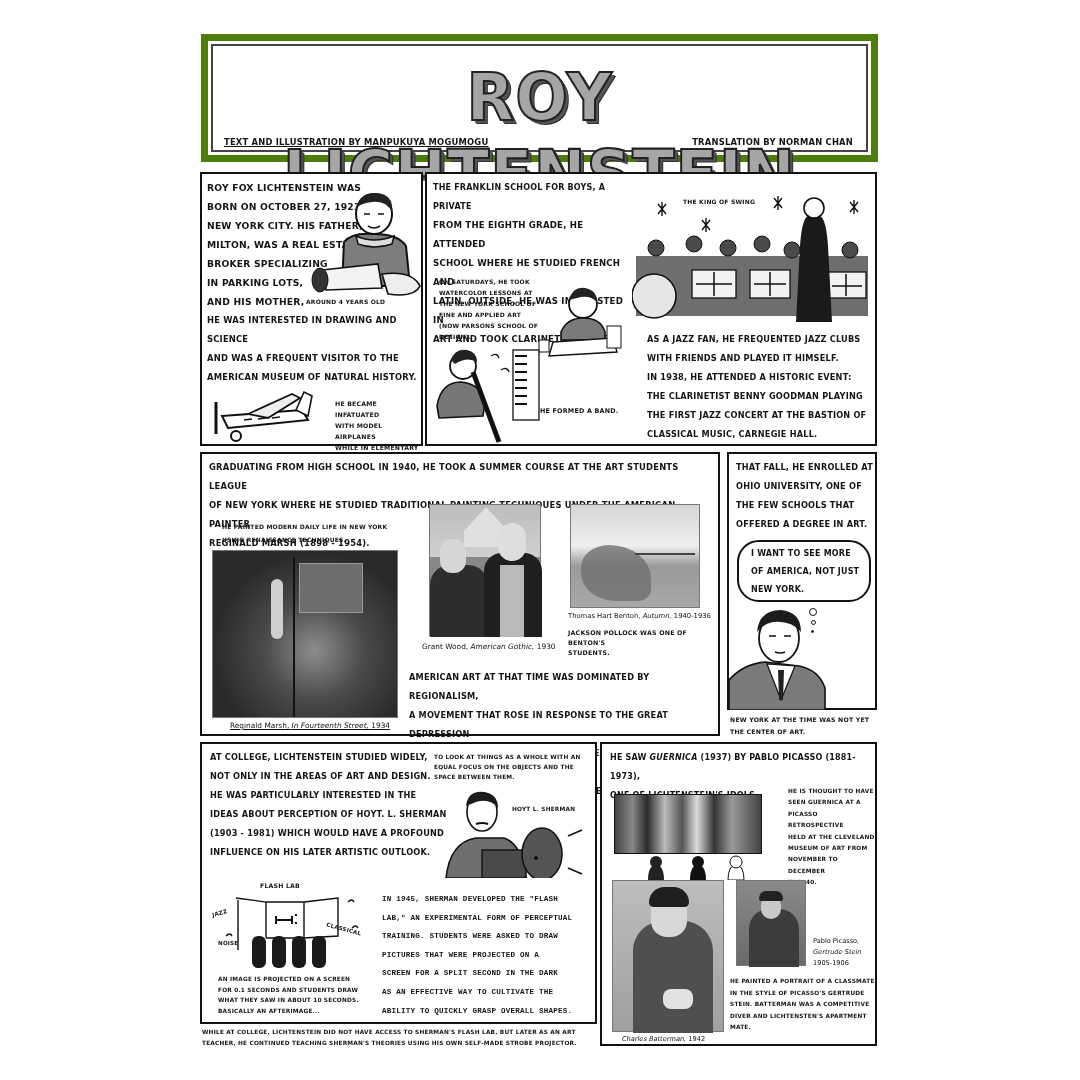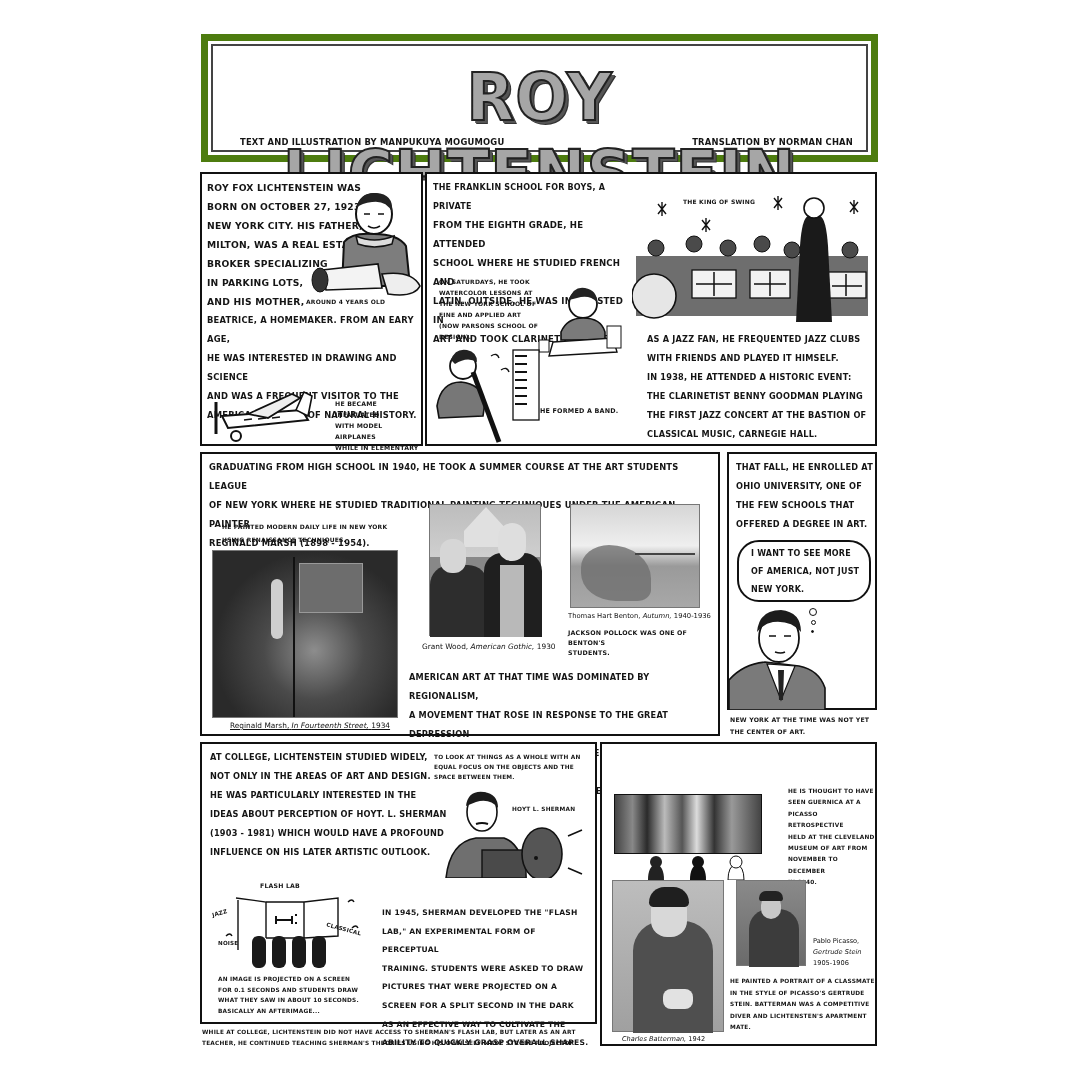--- a/index.html
+++ b/index.html
@@ -14,21 +14,21 @@
   .cap i { font-style: italic; }
   .art { position: absolute; border: 1px solid #777; }
 
   
   #title-box { left: 201px; top: 34px; width: 677px; height: 128px; border: 7px solid #4d7c0f; }
   #title-box::before { content:""; position:absolute; inset:3px; border:2px solid #444; }
   #title-text { position:absolute; left:0; right:0; top:22px; text-align:center;
     font-family: "DejaVu Sans", sans-serif; font-weight: bold; font-size: 62px; letter-spacing: 1px;
     color: #a6a6a6; -webkit-text-stroke: 2px #222;
     text-shadow: 3px 3px 0 #555, 4px 4px 0 #333; transform: scaleY(1.05); }
-  #credit-left { left: 32px; bottom: 8px; font-size: 8.4px; }
+  #credit-left { left: 16px; bottom: 8px; font-size: 8.4px; text-decoration: underline; }
   #credit-right { right: 18px; bottom: 8px; font-size: 8.4px; }
 
   .bubble { position:absolute; border:2px solid #111; border-radius: 22px; background:#fff; }
   .dot { position:absolute; border:1.6px solid #111; border-radius:50%; background:#fff; }
 </style>
 </head>
 <body>
 
 <div id="title-box" class="abs">
   <div id="title-text">ROY LICHTENSTEIN</div>
@@ -38,21 +38,20 @@
 
 <div class="panel" style="left:200px;top:172px;width:223px;height:274px;">
   <div class="abs hand body-text" style="left:5px;top:4px;width:215px;">
     <div>ROY FOX LICHTENSTEIN WAS</div>
     <div>BORN ON OCTOBER 27, 1923 IN</div>
     <div>NEW YORK CITY. HIS FATHER,</div>
     <div>MILTON, WAS A REAL ESTATE</div>
     <div>BROKER SPECIALIZING</div>
     <div>IN PARKING LOTS,</div>
     <div>AND HIS MOTHER,</div>
-    <div style="font-size:8.4px;">BEATRICE, A HOMEMAKER. FROM AN EARY AGE,</div>
     <div style="font-size:8.4px;">HE WAS INTERESTED IN DRAWING AND SCIENCE</div>
     <div style="font-size:8.4px;">AND WAS A FREQUENT VISITOR TO THE</div>
     <div style="font-size:8.4px;">AMERICAN MUSEUM OF NATURAL HISTORY.</div>
   </div>
   <svg class="abs" style="left:100px;top:12px;" width="122" height="118" viewBox="0 0 122 118">
     <ellipse cx="72" cy="28" rx="18" ry="20" fill="#fff" stroke="#111" stroke-width="2"></ellipse>
     <path d="M54 22 Q58 6 74 7 Q92 8 90 26 Q84 14 70 16 Q60 17 54 22Z" fill="#222"></path>
     <path d="M62 28 l6 0 M76 28 l6 0 M66 40 q6 4 12 0" stroke="#111" stroke-width="1.6" fill="none"></path>
     <path d="M42 56 Q50 46 72 48 Q96 48 104 60 L108 100 L40 100Z" fill="#7d7d7d" stroke="#111" stroke-width="2"></path>
     <path d="M54 50 Q72 58 92 50 L90 58 Q72 64 56 58Z" fill="#ddd" stroke="#111" stroke-width="1.5"></path>
@@ -285,36 +284,42 @@
   </svg>
   <div class="abs hand" style="left:10px;top:166px;font-size:5.6px;transform:rotate(-15deg);">JAZZ</div>
   <div class="abs hand" style="left:16px;top:196px;font-size:5.6px;">NOISE</div>
   <div class="abs hand" style="left:124px;top:182px;font-size:5.6px;transform:rotate(15deg);">CLASSICAL</div>
   <div class="abs hand" style="left:16px;top:230px;font-size:5.8px;line-height:10.5px;">
     <div>AN IMAGE IS PROJECTED ON A SCREEN</div>
     <div>FOR 0.1 SECONDS AND STUDENTS DRAW</div>
     <div>WHAT THEY SAW IN ABOUT 10 SECONDS.</div>
     <div>BASICALLY AN AFTERIMAGE...</div>
   </div>
-  <div class="abs hand" style="left:180px;top:160px;font-size:7.6px;line-height:18.6px;">
+  <div class="abs hand" style="left:180px;top:146px;font-size:7.6px;line-height:18.6px;font-family:Liberation Mono, monospace;">
     <div>IN 1945, SHERMAN DEVELOPED THE "FLASH</div>
     <div>LAB," AN EXPERIMENTAL FORM OF PERCEPTUAL</div>
     <div>TRAINING. STUDENTS WERE ASKED TO DRAW</div>
     <div>PICTURES THAT WERE PROJECTED ON A</div>
     <div>SCREEN FOR A SPLIT SECOND IN THE DARK</div>
     <div>AS AN EFFECTIVE WAY TO CULTIVATE THE</div>
     <div>ABILITY TO QUICKLY GRASP OVERALL SHAPES.</div>
   </div>
 </div>
 <div class="abs hand" style="left:202px;top:1027px;font-size:5.8px;line-height:11px;">
   <div>WHILE AT COLLEGE, LICHTENSTEIN DID NOT HAVE ACCESS TO SHERMAN'S FLASH LAB, BUT LATER AS AN ART</div>
   <div>TEACHER, HE CONTINUED TEACHING SHERMAN'S THEORIES USING HIS OWN SELF-MADE STROBE PROJECTOR.</div>
 </div>
 
 <div class="panel" style="left:600px;top:742px;width:277px;height:304px;">
+  <div class="abs hand" style="left:8px;top:4px;font-size:8px;line-height:19px;">
+    <div>
+      <span>HE SAW </span><i>GUERNICA</i><span> (1937) BY PABLO PICASSO (1881-1973),</span>
+    </div>
+    <div>ONE OF LICHTENSTEIN'S IDOLS.</div>
+  </div>
   <div class="art" style="left:12px;top:50px;width:148px;height:60px;background:
     linear-gradient(90deg,#444 0%,#888 12%,#2a2a2a 22%,#bbb 34%,#555 46%,#dcdcdc 56%,#333 68%,#999 80%,#444 100%);border:1.5px solid #111;"></div>
   <svg class="abs" style="left:40px;top:110px;" width="110" height="26" viewBox="0 0 110 26">
     <path d="M6 26 Q6 12 14 10 Q22 12 22 26Z" fill="#222"></path>
       <circle cx="14" cy="8" r="6" fill="#222"></circle>
     <path d="M48 26 Q48 12 56 10 Q64 12 64 26Z" fill="#111"></path>
       <circle cx="56" cy="8" r="6" fill="#111"></circle>
     <path d="M86 26 Q86 12 94 10 Q102 12 102 26Z" fill="#fff" stroke="#111"></path>
       <circle cx="94" cy="8" r="6" fill="#fff" stroke="#111"></circle>
   </svg>

